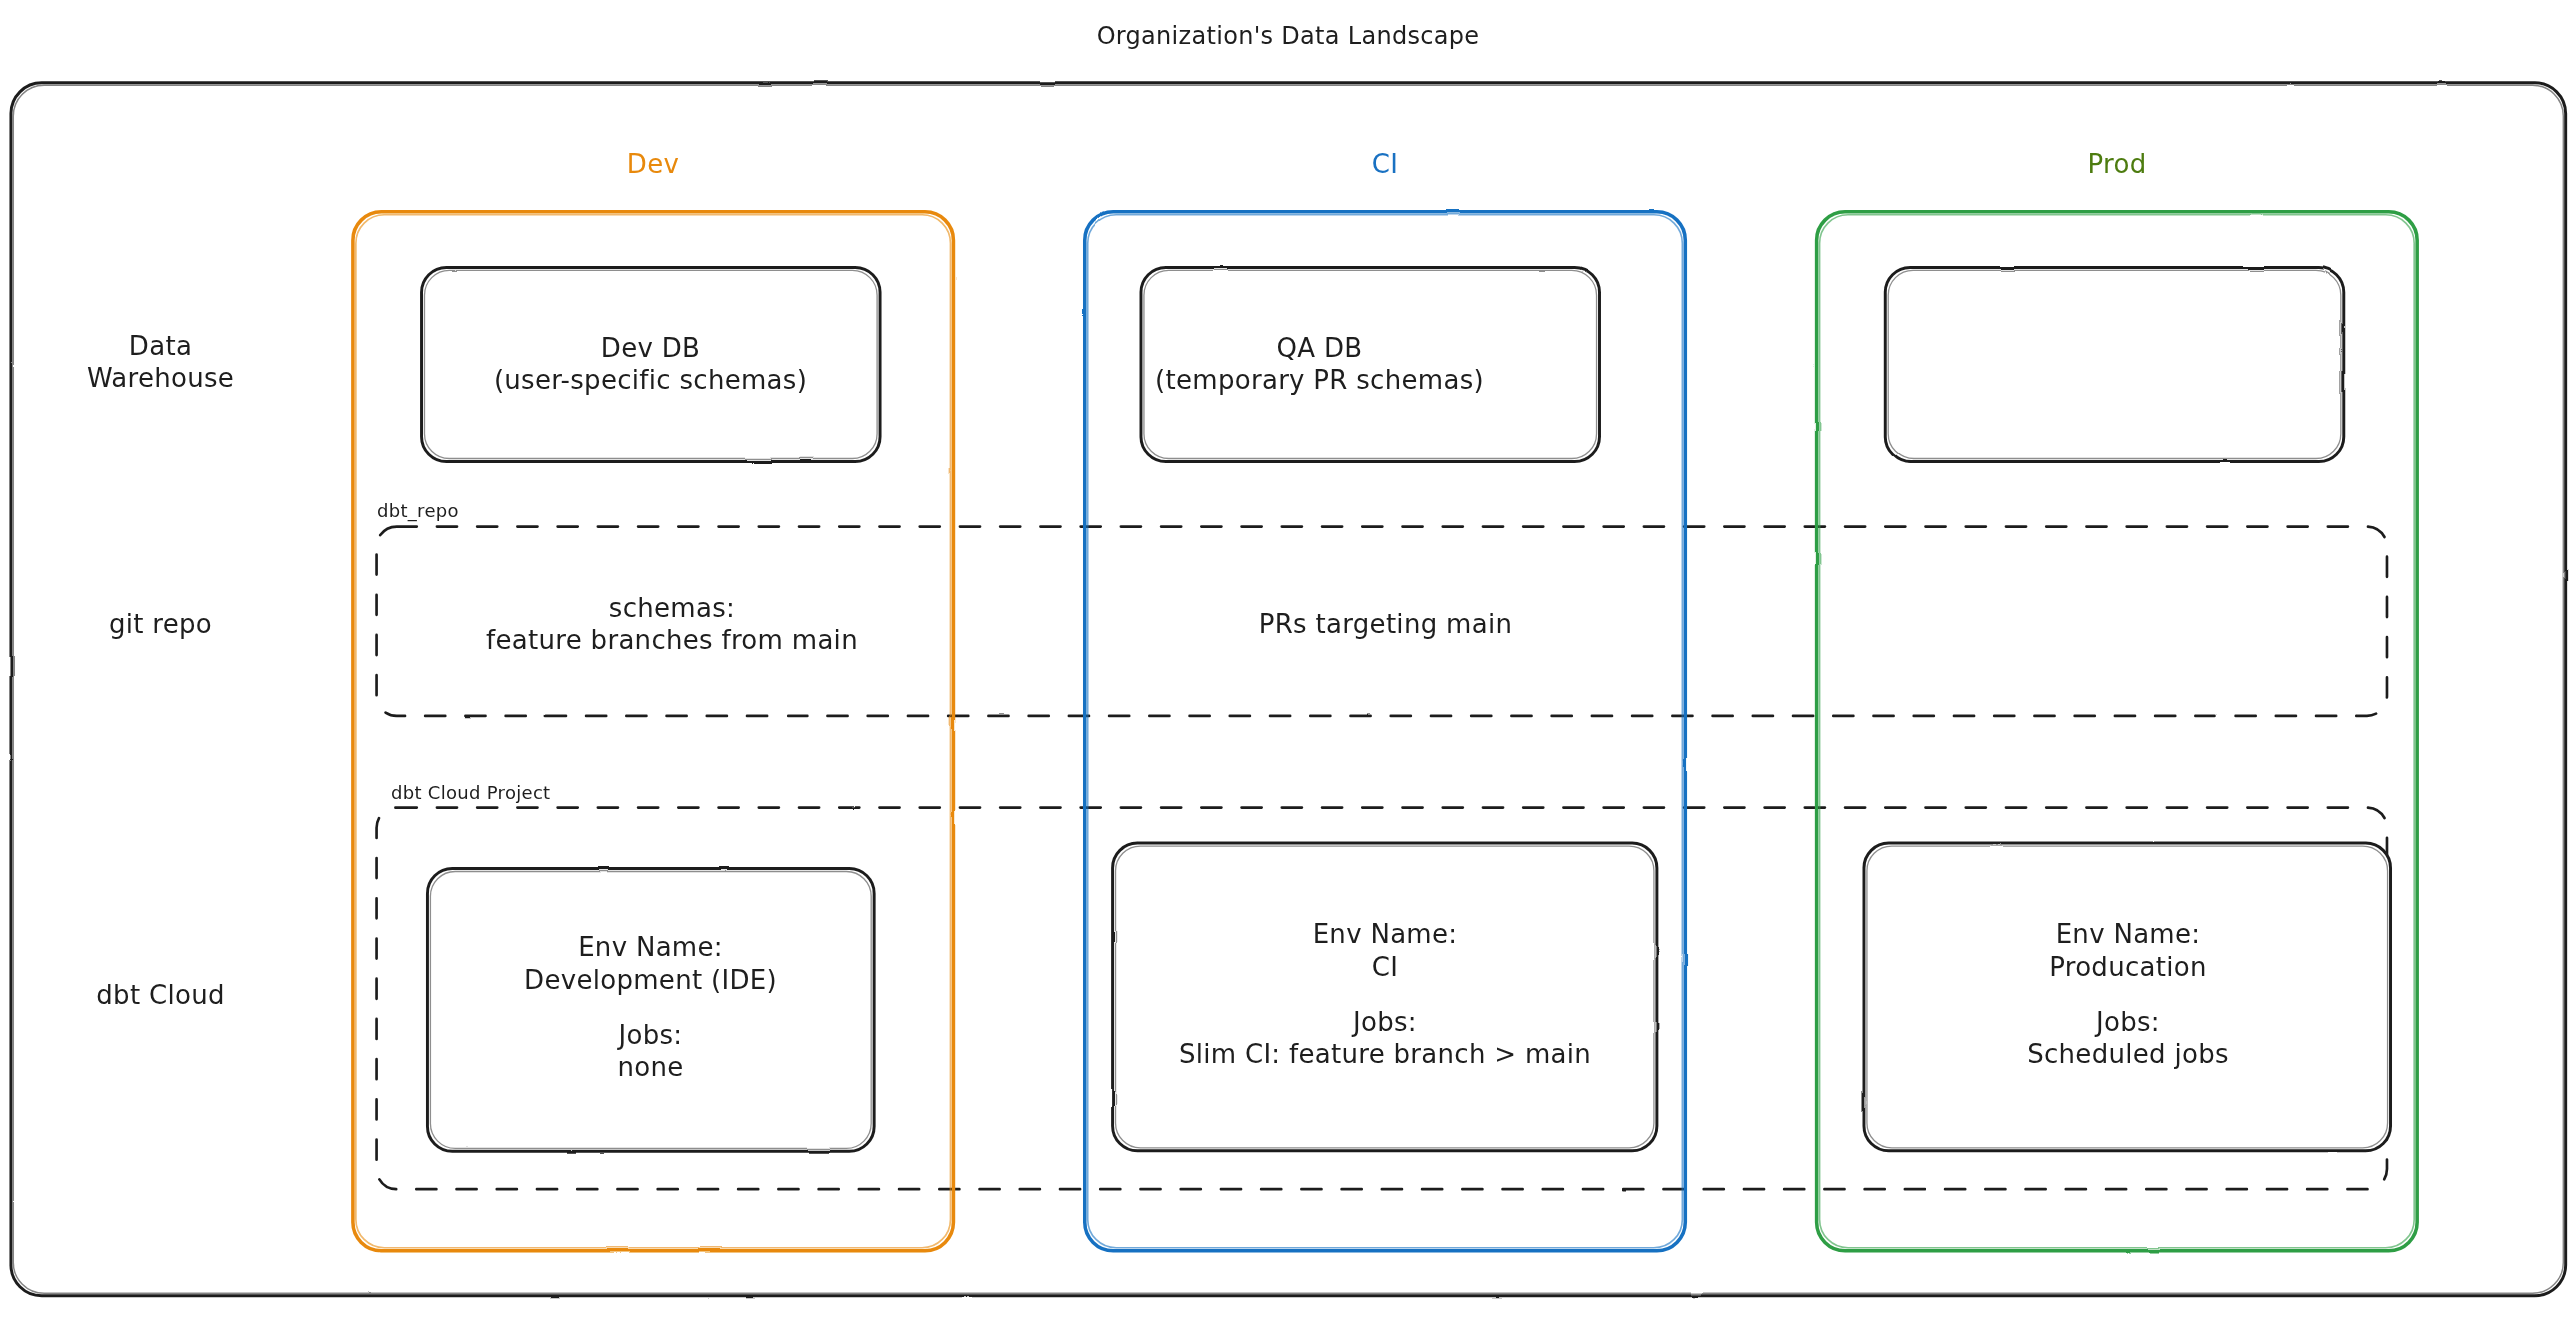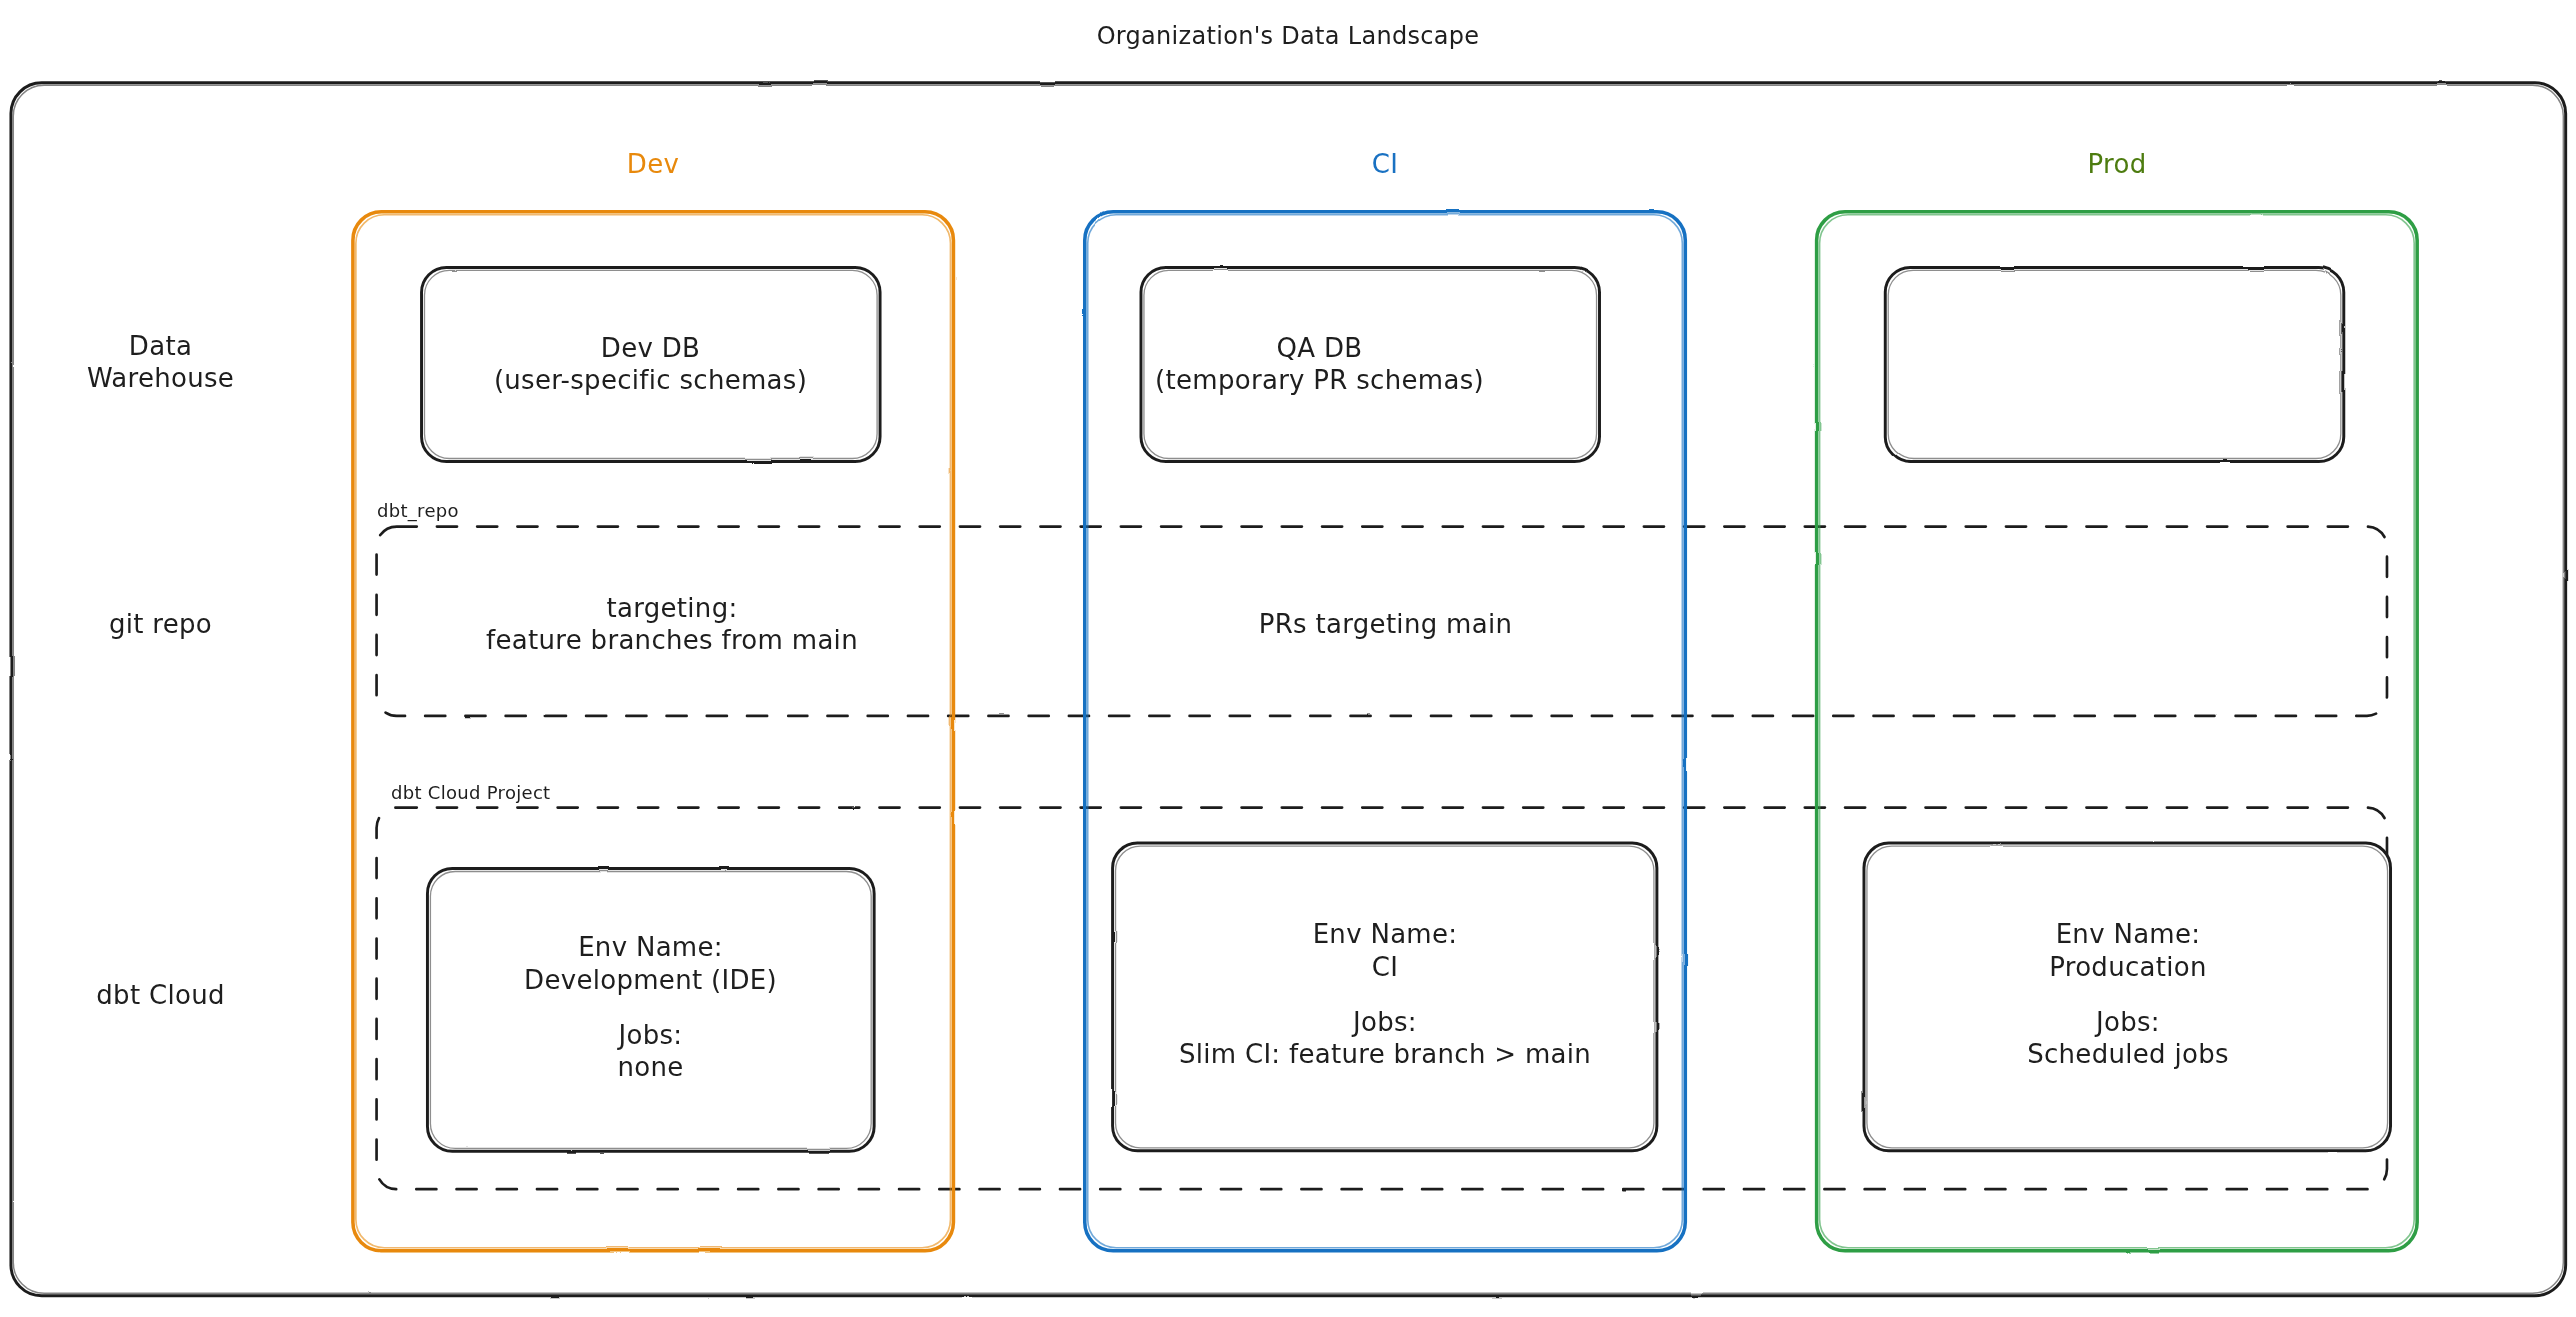--- a/index.html
+++ b/index.html
@@ -120,21 +120,21 @@
   <div class="lbl boxtxt" style="left:421px;top:312px;width:459px;height:104px;">
     <span>Dev DB</span>
     <span>(user-specific schemas)</span>
   </div>
   <div class="lbl boxtxt" style="left:1090px;top:312px;width:459px;height:104px;">
     <span>QA DB</span>
     <span>(temporary PR schemas)</span>
   </div>
 
   <div class="lbl boxtxt" style="left:376px;top:572px;width:592px;height:104px;">
-    <span>targeting:</span>
+    <span>schemas:</span>
     <span>feature branches from main</span>
   </div>
   <div class="lbl boxtxt" style="left:1085px;top:604px;width:601px;height:41px;">PRs targeting main</div>
 
   <div class="lbl boxtxt" style="left:414px;top:883px;width:473px;height:249px;">
     <span>Env Name:</span>
     <span>Development (IDE)</span>
     <span class="blank"></span>
     <span>Jobs:</span>
     <span>none</span>

